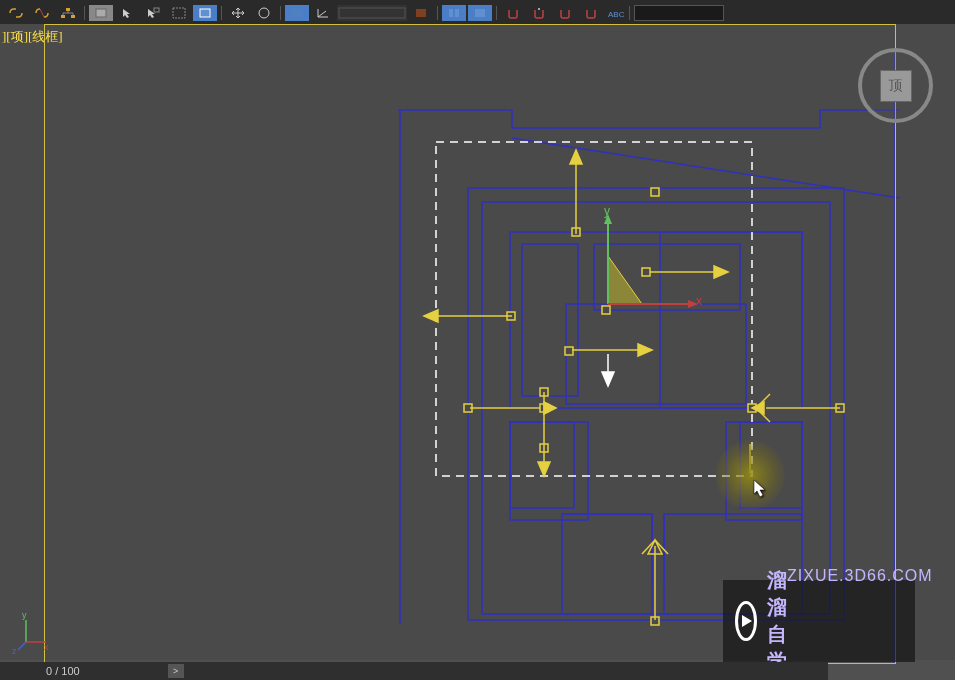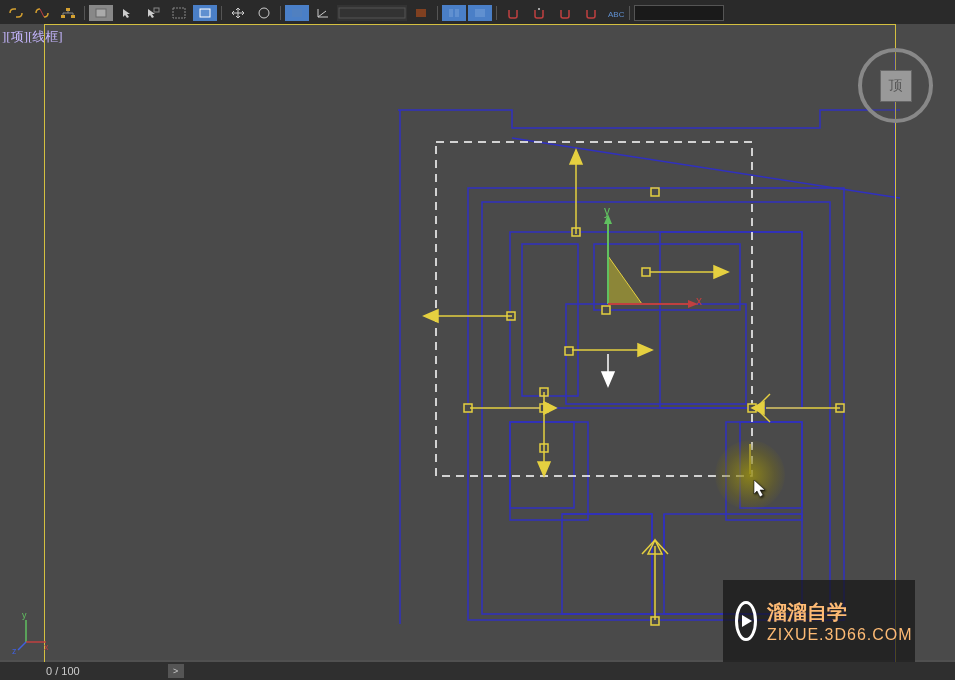--- a/index.html
+++ b/index.html
@@ -36,21 +36,21 @@
       margin: 0 2px;
     }
     .toolbar-icon.blue-bg { background: #4a7fc7; }
     .toolbar-icon.gray-bg { background: #888; }
     
     
     .viewport-label {
       position: absolute;
       top: 28px;
       left: 2px;
-      color: #c4b5fd;
+      color: #fde047;
       font-size: 13px;
       font-family: "SimSun", serif;
     }
     
     
     .viewport {
       position: absolute;
       top: 24px;
       left: 0;
       width: 955px;
@@ -150,39 +150,39 @@
     .watermark-play {
       width: 40px;
       height: 40px;
       border: 3px solid #fff;
       border-radius: 50%;
       display: flex;
       align-items: center;
       justify-content: center;
     }
     .watermark-text {
-      color: #fdba74;
-      display: flex;
-      flex-direction: column;
+      color: #c4b5fd;
+      display: flex;
+      flex-direction: row;
     }
     .watermark-title {
       font-size: 20px;
       font-weight: bold;
     }
     .watermark-url {
       font-size: 16px;
       letter-spacing: 1px;
     }
     
     
     .bottom-bar {
       position: absolute;
       bottom: 0;
       left: 0;
-      width: 955px;
+      width: 828px;
       height: 18px;
       background: #2f2f2f;
       display: flex;
       align-items: center;
       padding-left: 46px;
       gap: 8px;
     }
     .timeline-text {
       color: #ccc;
       font-size: 11px;

